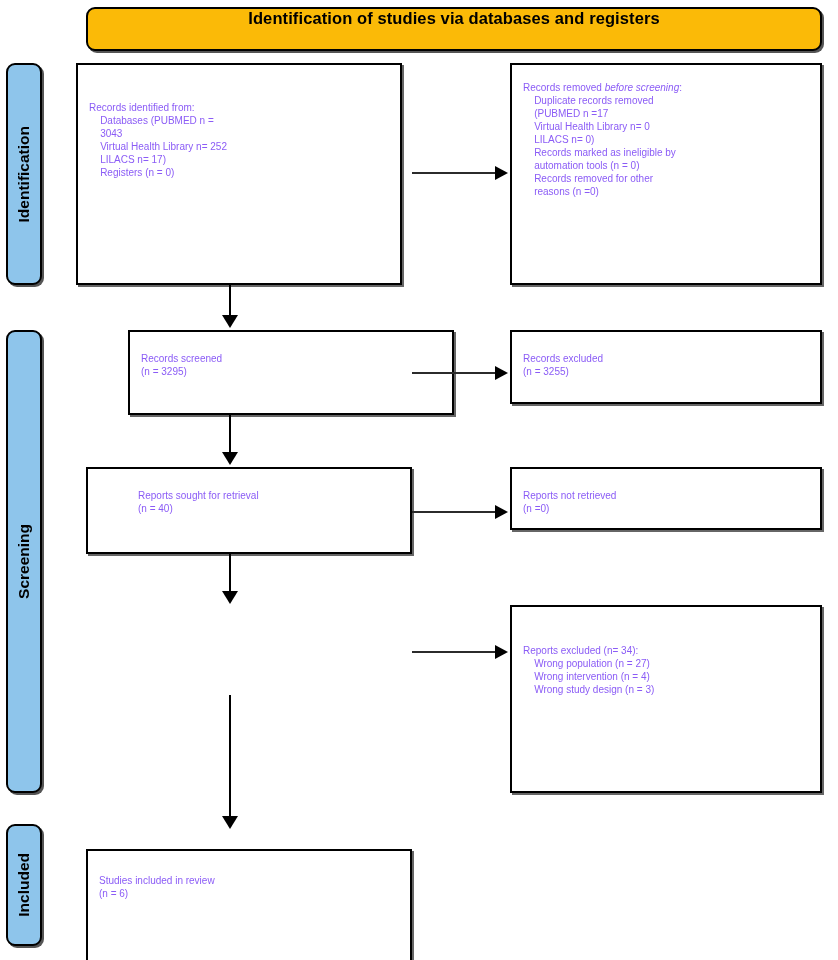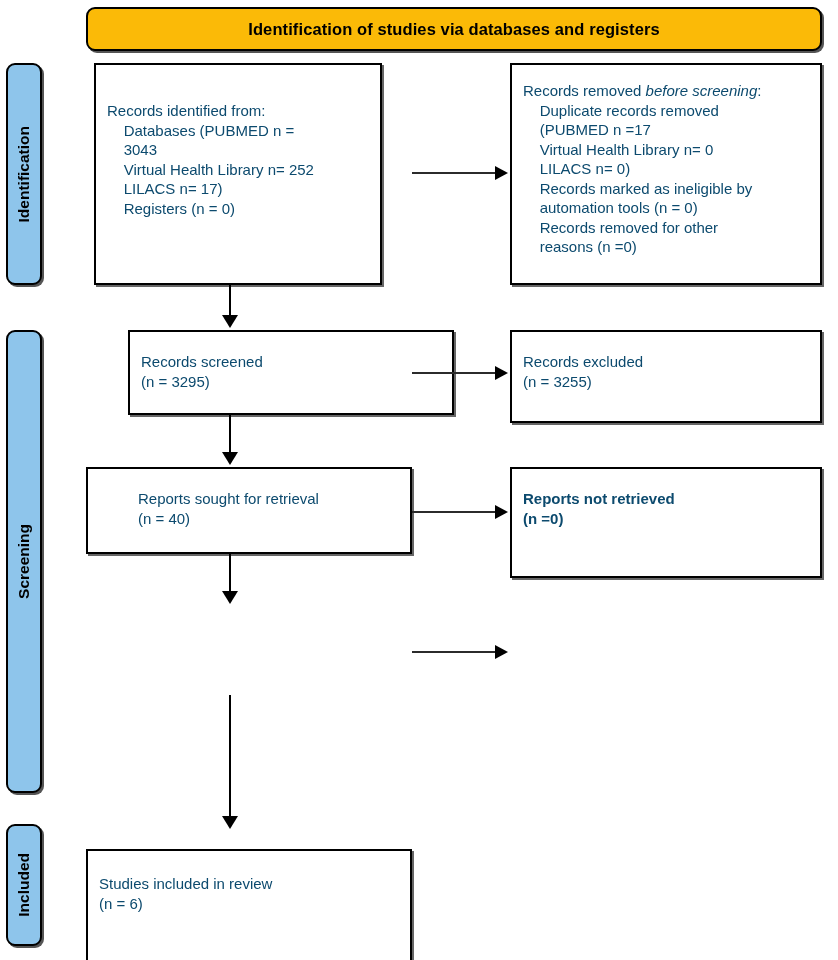--- a/index.html
+++ b/index.html
@@ -22,21 +22,20 @@
 
   
   .banner {
     position: absolute;
     box-sizing: border-box;
     background: #fbba07;
     border: 2px solid #000000;
     border-radius: 9px;
     box-shadow: 2px 2px 0 #555555;
     display: flex;
-    align-items: center;
     justify-content: center;
   }
   .banner-label {
     font-size: 16.5px;
     font-weight: bold;
     letter-spacing: 0.1px;
     color: #000000;
     text-align: center;
     line-height: 1.1;
   }
@@ -67,23 +66,23 @@
   .node {
     position: absolute;
     box-sizing: border-box;
     background: #ffffff;
     border: 2px solid #000000;
     box-shadow: 2px 2px 0 #666666;
     padding: 9px 11px;
     overflow: hidden;
   }
   .node-text {
-    font-size: 15px;
+    font-size: 10px;
     line-height: 1.30;
-    color: #0c4a6e;
+    color: #8b5cf6;
     white-space: pre-wrap;
   }
   .node-text .ital { font-style: italic; }
 
   
   .h-line {
     position: absolute;
     height: 0;
     border-top: 2px solid #2b2b2b;
   }
@@ -123,21 +122,21 @@
   </div>
 
   <div class="phase" style="left:6px; top:330px; width:36px; height:463px;">
     <span class="phase-label">Screening</span>
   </div>
 
   <div class="phase" style="left:6px; top:824px; width:36px; height:122px;">
     <span class="phase-label">Included</span>
   </div>
 
-  <div class="node" style="left:94px; top:63px; width:288px; height:222px;">
+  <div class="node" style="left:76px; top:63px; width:326px; height:222px;">
     <div class="node-text" style="padding-top:27px;"><span>Records identified from:</span>
 <span>    Databases (PUBMED n =</span>
 <span>    3043</span>
 <span>    Virtual Health Library n= 252</span>
 <span>    LILACS n= 17)</span>
 <span>    Registers (n = 0)</span></div>
   </div>
 
   <div class="h-line" style="left:412px; top:172px; width:84px;"></div>
   <div class="arrow-right" style="left:495px; top:166px;"></div>
@@ -158,48 +157,54 @@
   <div class="arrow-down" style="left:222px; top:315px;"></div>
 
   <div class="node" style="left:86px; top:330px; width:326px; height:85px;margin-left:42px;">
     <div class="node-text" style="padding-top:11px;"><span>Records screened</span>
 <span>(n = 3295)</span></div>
   </div>
 
   <div class="h-line" style="left:412px; top:372px; width:84px;"></div>
   <div class="arrow-right" style="left:495px; top:366px;"></div>
 
-  <div class="node" style="left:510px; top:330px; width:312px; height:93px;">
+  <div class="node" style="left:510px; top:330px; width:312px; height:74px;">
     <div class="node-text" style="padding-top:11px;"><span>Records excluded</span>
 <span>(n = 3255)</span></div>
   </div>
 
   <div class="v-line" style="left:229px; top:415px; height:38px;"></div>
   <div class="arrow-down" style="left:222px; top:452px;"></div>
 
   <div class="node" style="left:86px; top:467px; width:326px; height:87px;">
     <div class="node-text" style="padding-top:11px;margin-left:39px;"><span>Reports sought for retrieval</span>
 <span>(n = 40)</span></div>
   </div>
 
   <div class="h-line" style="left:412px; top:511px; width:84px;"></div>
   <div class="arrow-right" style="left:495px; top:505px;"></div>
 
-  <div class="node" style="left:510px; top:467px; width:312px; height:111px;font-weight:bold;">
+  <div class="node" style="left:510px; top:467px; width:312px; height:63px;">
     <div class="node-text" style="padding-top:11px;"><span>Reports not retrieved</span>
 <span>(n =0)</span></div>
   </div>
 
   <div class="v-line" style="left:229px; top:554px; height:40px;"></div>
   <div class="arrow-down" style="left:222px; top:591px;"></div>
 
 
   <div class="h-line" style="left:412px; top:651px; width:84px;"></div>
   <div class="arrow-right" style="left:495px; top:645px;"></div>
 
+  <div class="node" style="left:510px; top:605px; width:312px; height:188px;">
+    <div class="node-text" style="padding-top:28px;"><span>Reports excluded (n= 34):</span>
+<span>    Wrong population (n = 27)</span>
+<span>    Wrong intervention (n = 4)</span>
+<span>    Wrong study design (n = 3)</span></div>
+  </div>
 
   <div class="v-line" style="left:229px; top:695px; height:124px;"></div>
   <div class="arrow-down" style="left:222px; top:816px;"></div>
 
   <div class="node" style="left:86px; top:824px; width:326px; height:122px;margin-top:25px;">
     <div class="node-text" style="padding-top:14px;"><span>Studies included in review</span>
 <span>(n = 6)</span></div>
   </div>
 
 </div>

